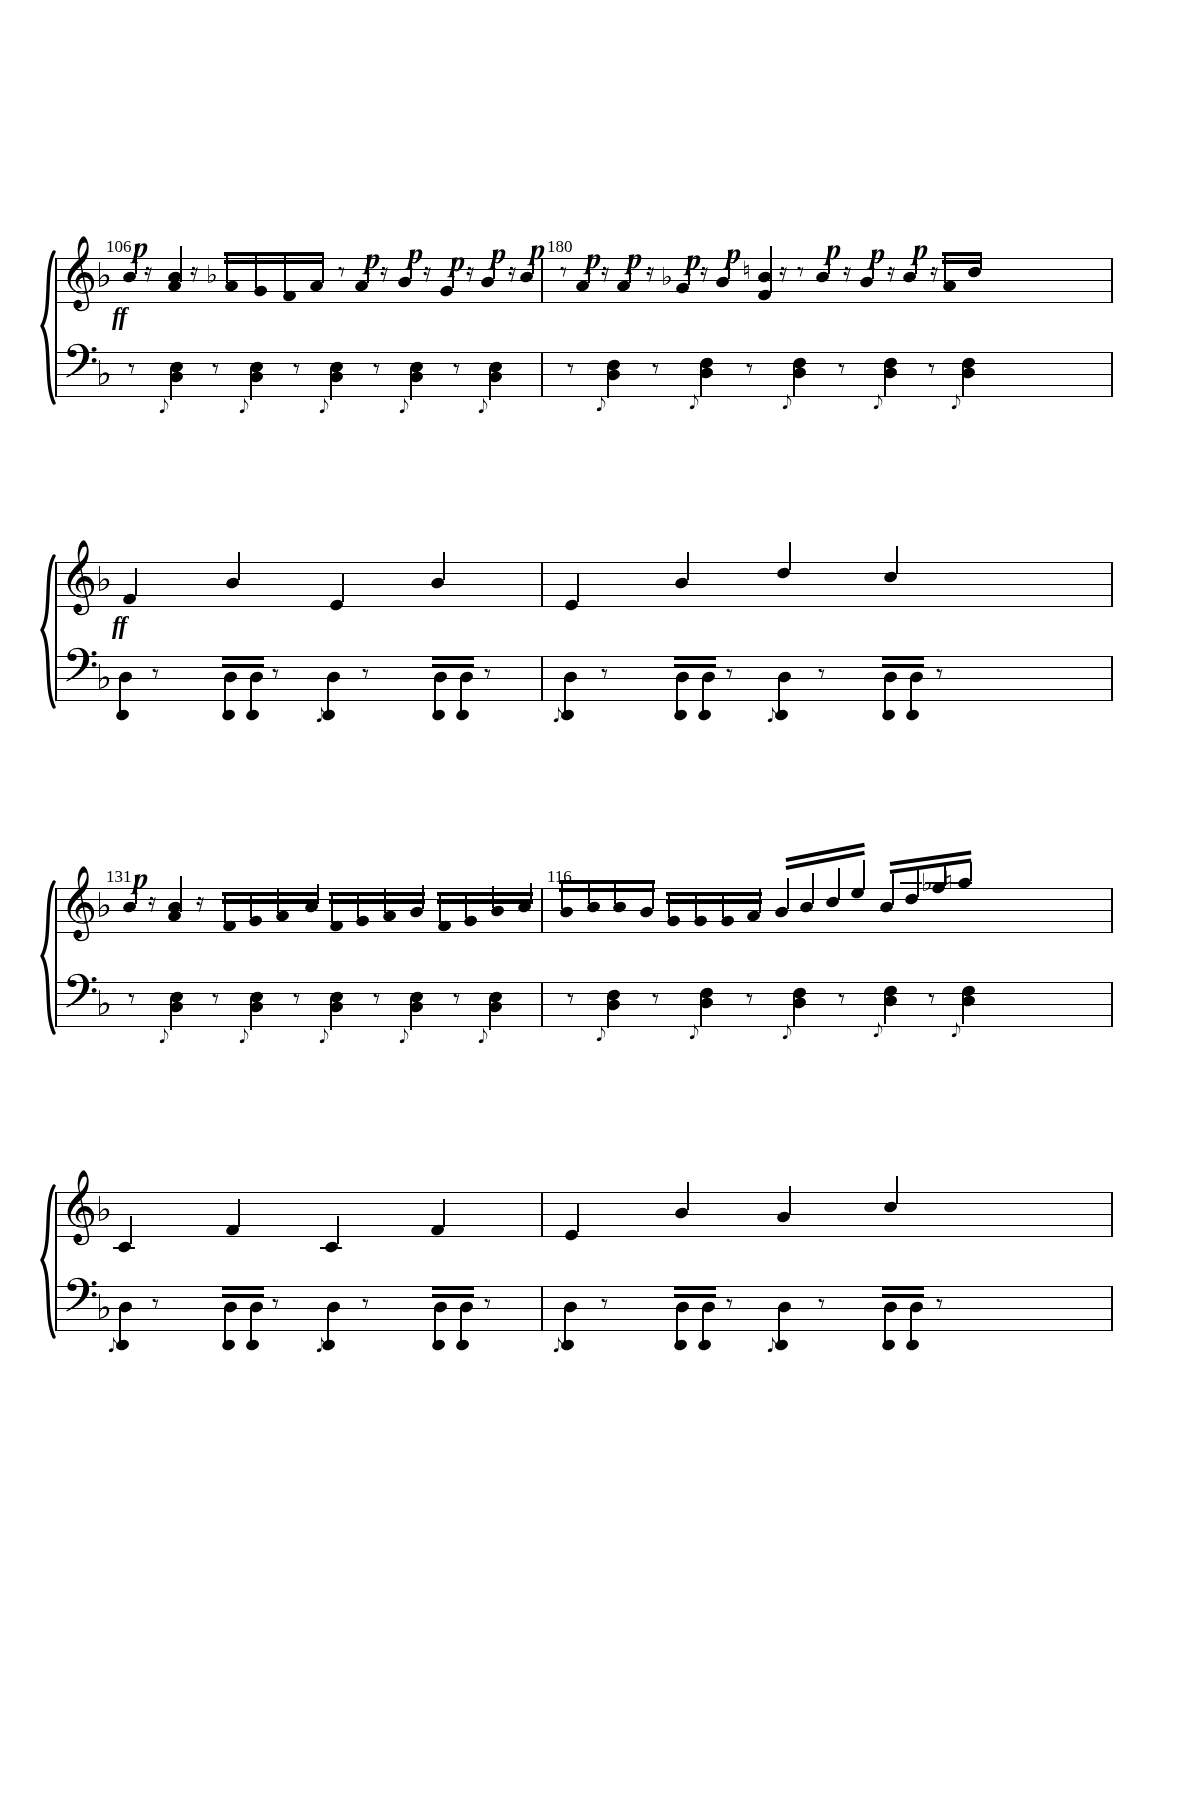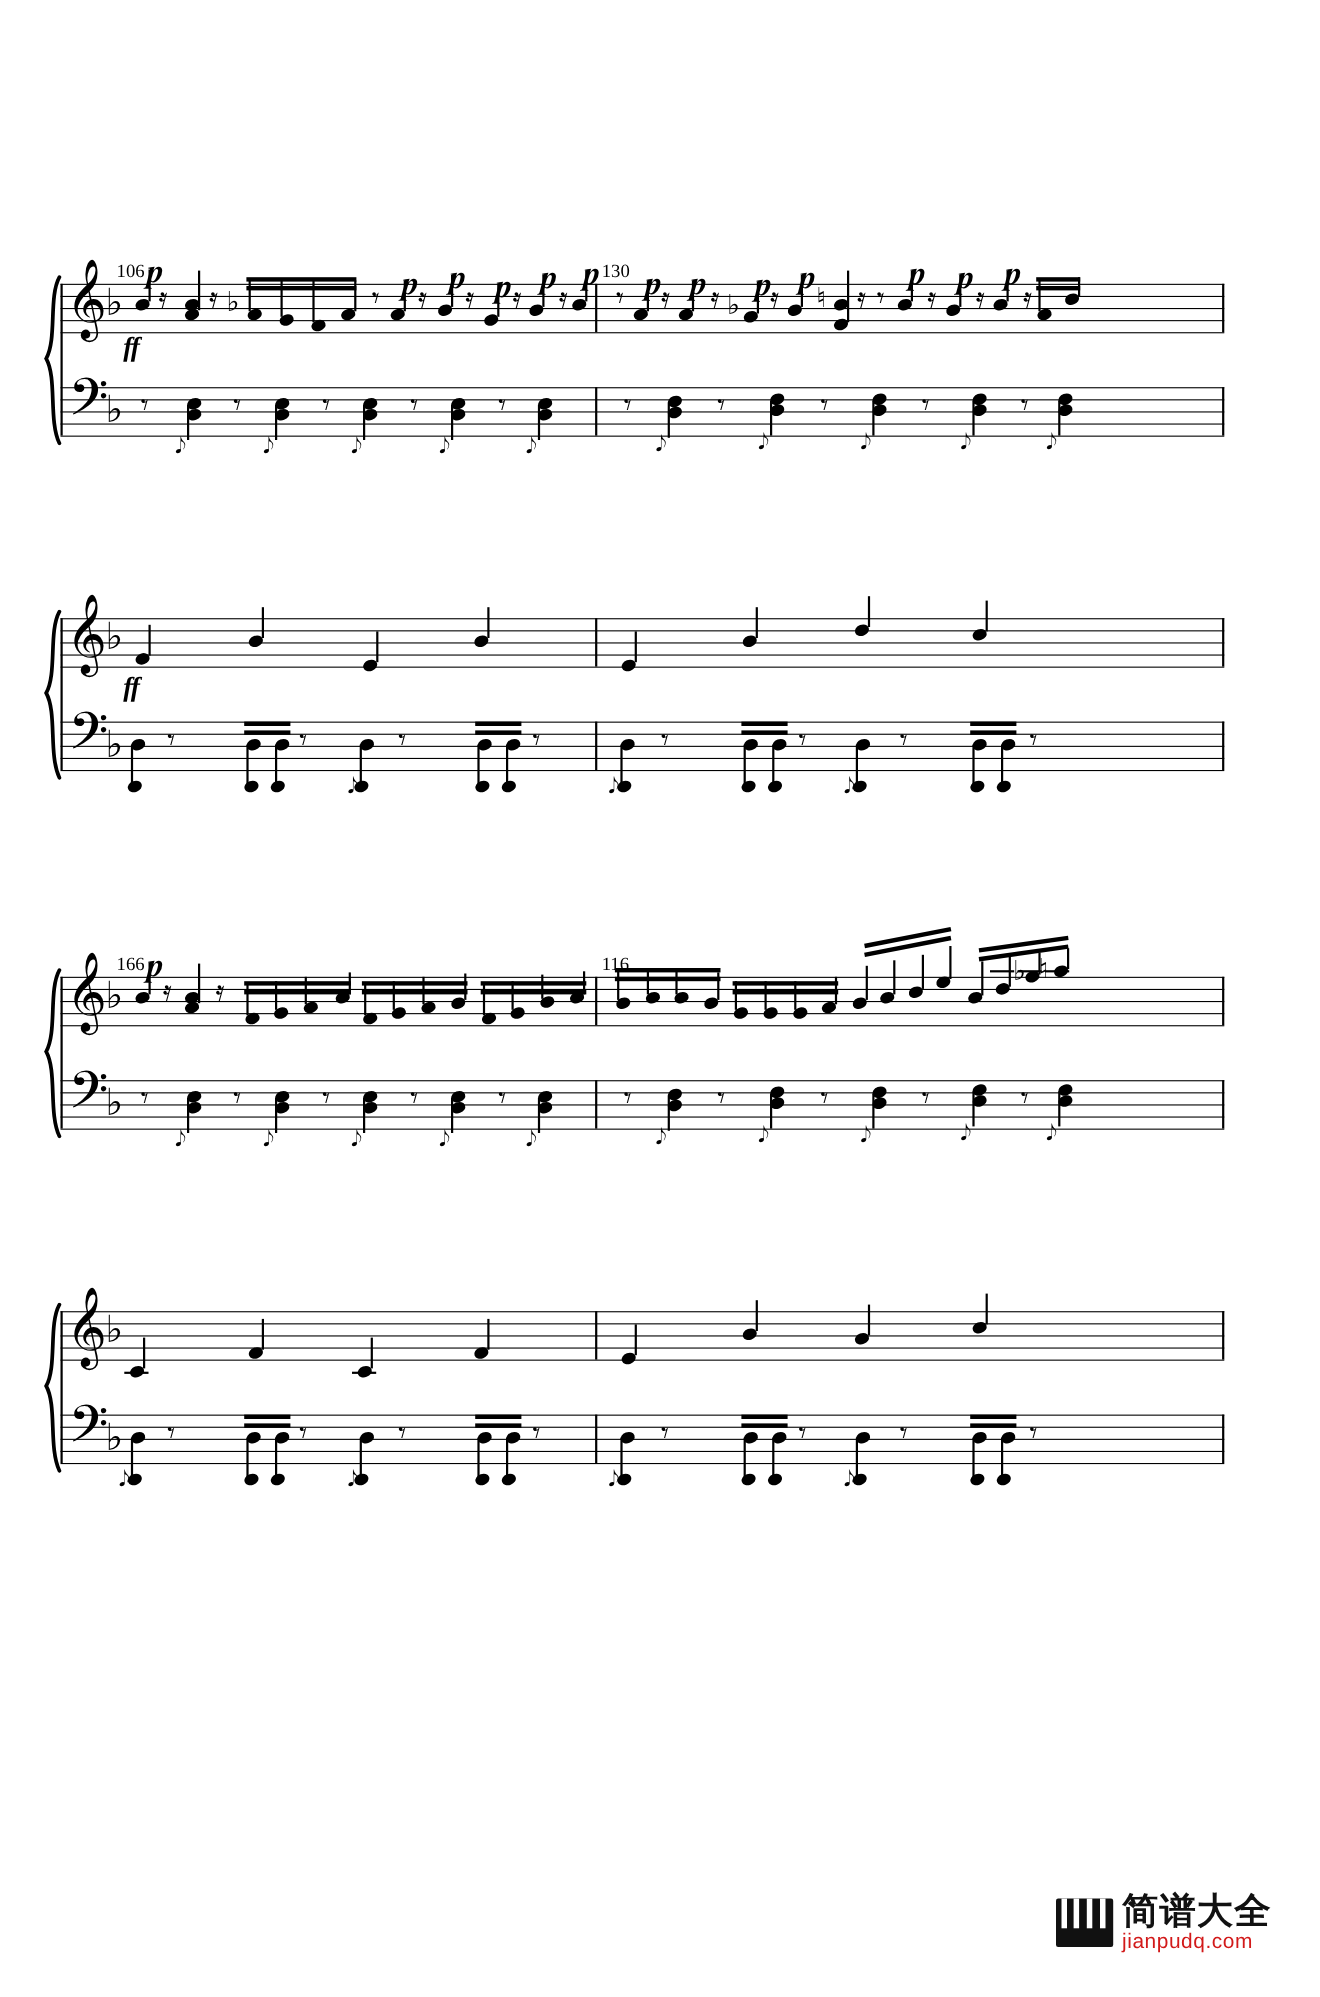--- a/index.html
+++ b/index.html
@@ -221,21 +221,21 @@
       </div>
 
       <div class="clef-g" style="left:60px;top:240px;">𝄞</div>
       <div class="keyflat" style="left:96px;top:258px;">♭</div>
 
       <div class="clef-f" style="left:62px;top:339px;">𝄢</div>
       <div class="keyflat" style="left:96px;top:356px;">♭</div>
 
       <div class="measure-num" style="left:106px;top:237px;">106</div>
 
-      <div class="measure-num" style="left:547px;top:237px;">130</div>
+      <div class="measure-num" style="left:547px;top:237px;">180</div>
 
       <div class="dynamic" style="left:112px;top:303px;">ff</div>
 
       <div class="barline" style="left:541px;top:258px;height:44px;"></div>
       <div class="barline" style="left:541px;top:352px;height:44px;"></div>
       <div class="barline" style="left:1111px;top:258px;height:44px;"></div>
       <div class="barline" style="left:1111px;top:352px;height:44px;"></div>
 
       <div class="nh" style="left:123px;top:272px;"></div>
       <div class="stem" style="left:135px;top:245px;height:29px;"></div>
@@ -541,21 +541,21 @@
         <svg width="22" height="155" viewBox="0 0 22 155">
           <path d="M18 2 C8 20, 16 58, 6 76 C16 94, 8 132, 18 153" stroke="#000" stroke-width="3.4" fill="none" stroke-linecap="round"></path>
         </svg>
       </div>
 
       <div class="clef-g" style="left:60px;top:240px;">𝄞</div>
       <div class="keyflat" style="left:96px;top:258px;">♭</div>
       <div class="clef-f" style="left:62px;top:339px;">𝄢</div>
       <div class="keyflat" style="left:96px;top:356px;">♭</div>
 
-      <div class="measure-num" style="left:106px;top:237px;">166</div>
+      <div class="measure-num" style="left:106px;top:237px;">131</div>
       <div class="measure-num" style="left:547px;top:237px;">116</div>
 
       <div class="barline" style="left:541px;top:258px;height:44px;"></div>
       <div class="barline" style="left:541px;top:352px;height:44px;"></div>
       <div class="barline" style="left:1111px;top:258px;height:44px;"></div>
       <div class="barline" style="left:1111px;top:352px;height:44px;"></div>
 
       <div class="nh" style="left:123px;top:272px;"></div>
       <div class="stem" style="left:135px;top:245px;height:29px;"></div>
       <div class="flag" style="left:134px;top:233px;">𝆏</div>
@@ -823,26 +823,14 @@
       <div class="stem" style="left:884px;top:677px;height:38px;"></div>
       <div class="stem" style="left:910px;top:677px;height:38px;"></div>
       <div class="beam" style="left:882px;top:656px;width:42px;"></div>
       <div class="beam" style="left:882px;top:664px;width:42px;"></div>
       <div class="nh" style="left:882px;top:710px;"></div>
       <div class="nh" style="left:906px;top:710px;"></div>
       <div class="rest8" style="left:936px;top:660px;">𝄾</div>
     </div>
   </div>
 
-  <div class="watermark" style="left:960px;top:1720px;">
-    <div class="wm-keys">
-      <i style="left:5px;"></i>
-      <i style="left:16px;"></i>
-      <i style="left:28px;"></i>
-      <i style="left:40px;"></i>
-    </div>
-    <div class="wm-text">
-      <span class="wm-cn">简谱大全</span>
-      <span class="wm-en">jianpudq.com</span>
-    </div>
-  </div>
 
 </div>
 
 </body></html>

